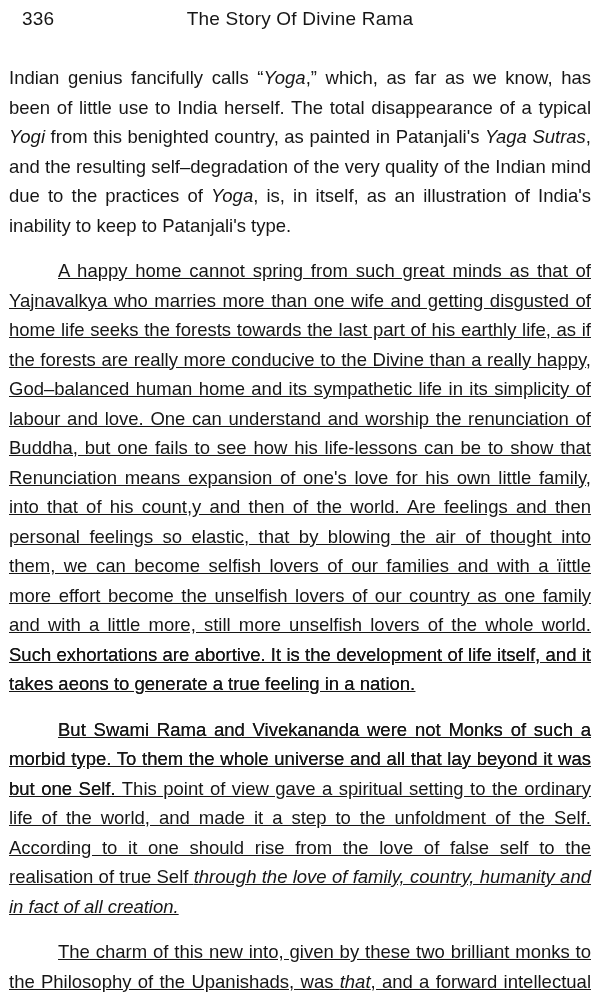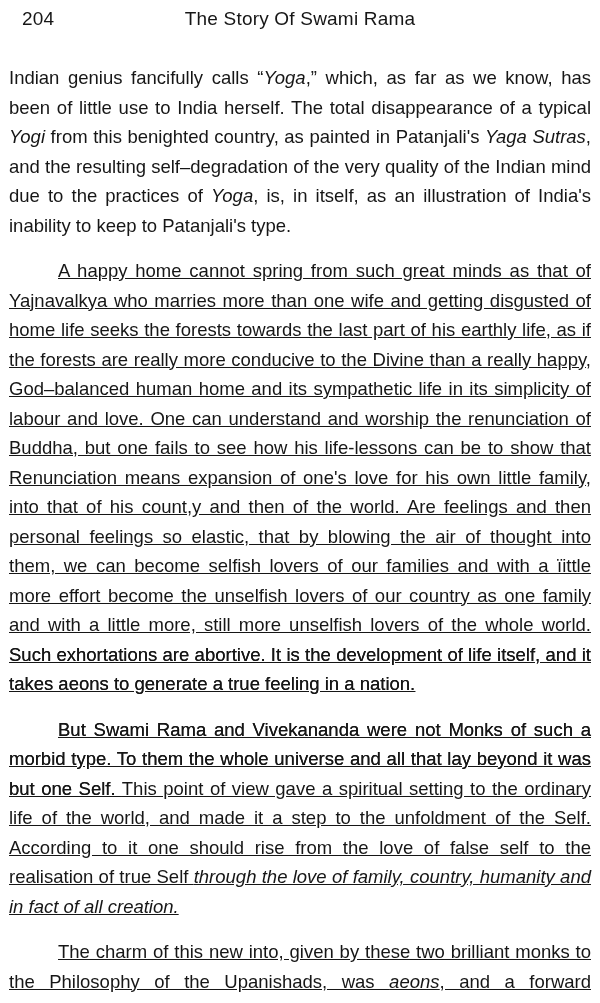--- a/index.html
+++ b/index.html
@@ -55,22 +55,22 @@
   .hv {
     
     text-shadow: 0 0 0.6px currentColor;
   }
 </style>
 </head>
 <body>
 
 <div class="page">
   <div class="header">
-    <span class="pagenum">204</span>
-    <div class="title">The Story Of Swami Rama</div>
+    <span class="pagenum">336</span>
+    <div class="title">The Story Of Divine Rama</div>
   </div>
   <div class="body">
       <p class="para"><span class="">Indian genius fancifully calls “</span><span class="it">Yoga</span><span class="">,” which, as far as we know, has been of little use to India herself. The total disappearance of a typical </span><span class="it">Yogi</span><span class=""> from this benighted country, as painted in Patanjali's </span><span class="it">Yaga Sutras</span><span class="">, and the resulting self–degradation of the very quality of the Indian mind due to the practices of </span><span class="it">Yoga</span><span class="">, is, in itself, as an illustration of India's inability to keep to Patanjali's type.</span></p>
       <p class="para indent"><span class="">A happy home cannot spring from such great minds as that of Yajnavalkya who marries more than one wife and getting disgusted of home life seeks the forests towards the last part of his earthly life, as if the forests are really more conducive to the Divine than a really happy, God–balanced human home and its sympathetic life in its simplicity of labour and love. One can understand and worship the renunciation of Buddha, but one fails to see how his life-lessons can be to show that Renunciation means expansion of one's love for his own little family, into that of his count,y and then of the world. Are feelings and then personal feelings so elastic, that by blowing the air of thought into them, we can become selfish lovers of our families and with a ïittle more effort become the unselfish lovers of our country as one family and with a little more, still more unselfish lovers of the whole world. </span><span class="hv">Such exhortations are abortive. It is the development of life itself, and it takes aeons  to generate a true feeling in a nation.</span></p>
       <p class="para indent"><span class="hv">But Swami Rama and Vivekananda were not Monks of such a morbid type. To them the whole universe and all that lay beyond it was but one Self. </span><span class="">This point of view gave a spiritual setting to the ordinary life of the world, and made it a step to the unfoldment of the Self. According to it one should rise from the love of false self to the realisation of true Self </span><span class="it">through the love of family, country, humanity and in fact of all creation.</span></p>
-      <p class="para indent"><span class="">The charm of this new into, given by these two brilliant monks to the Philosophy of the Upanishads, was </span><span class="it">aeons</span><span class="">, and a forward intellectual impetus was given to many an Indian who takes life always and everywhere in a metaphysical sense.</span></p>
+      <p class="para indent"><span class="">The charm of this new into, given by these two brilliant monks to the Philosophy of the Upanishads, was </span><span class="it">that</span><span class="">, and a forward intellectual impetus was given to many an Indian who takes life always and everywhere in a metaphysical sense.</span></p>
     </div>
 </div>
 
 </body></html>

